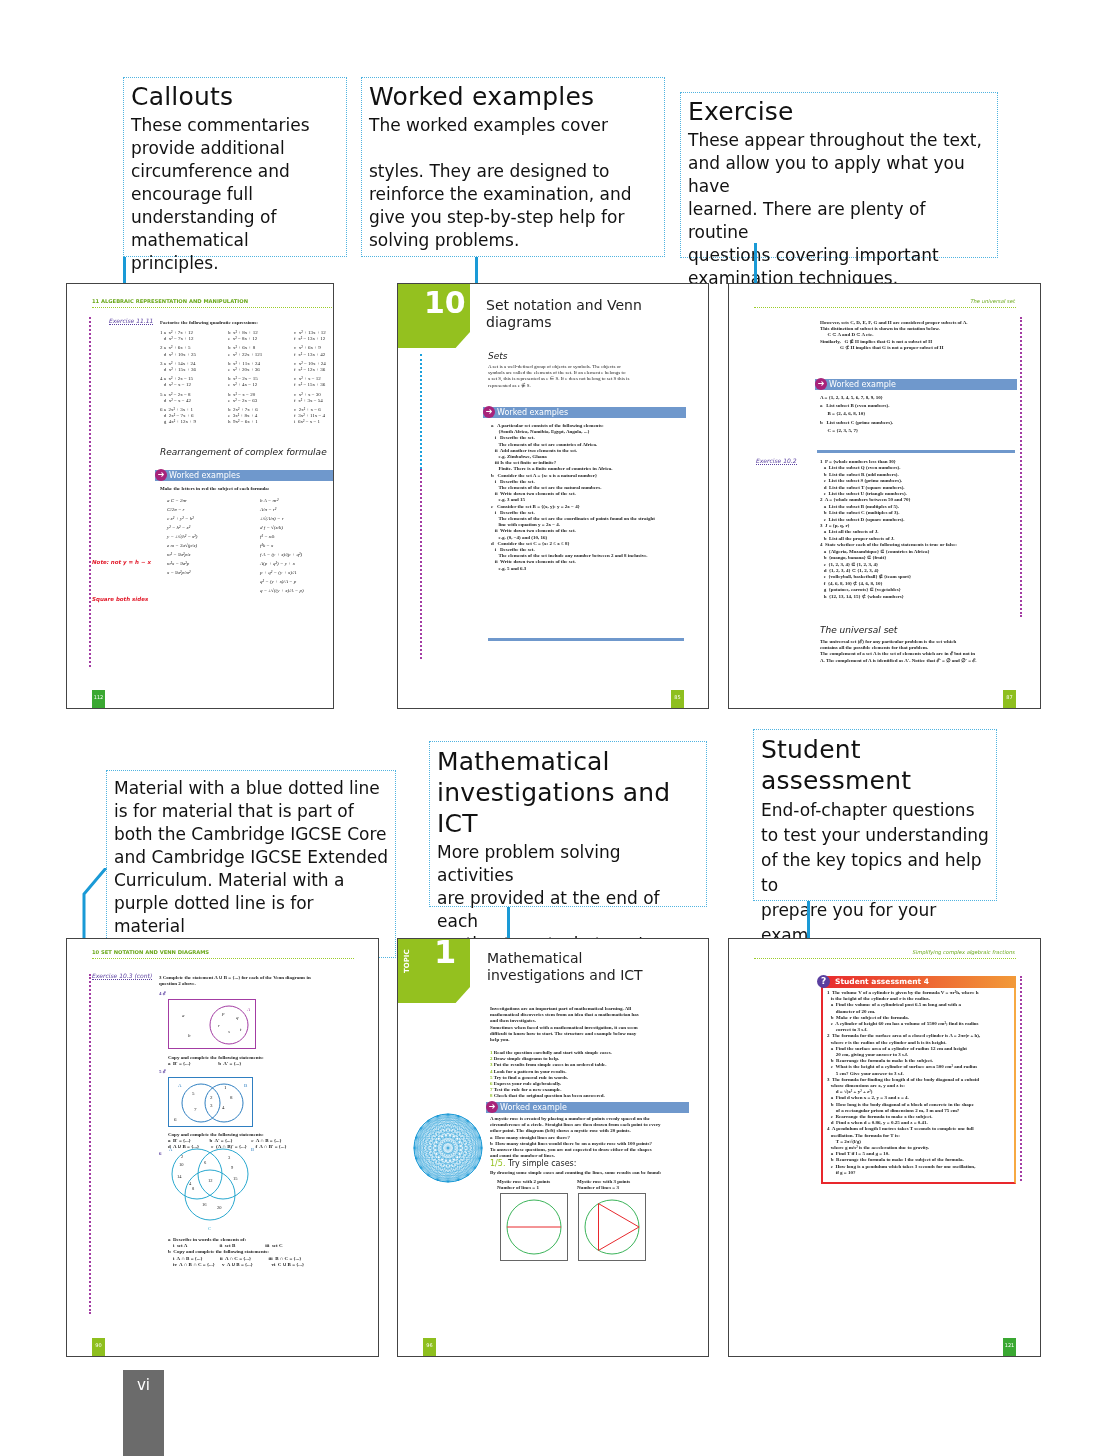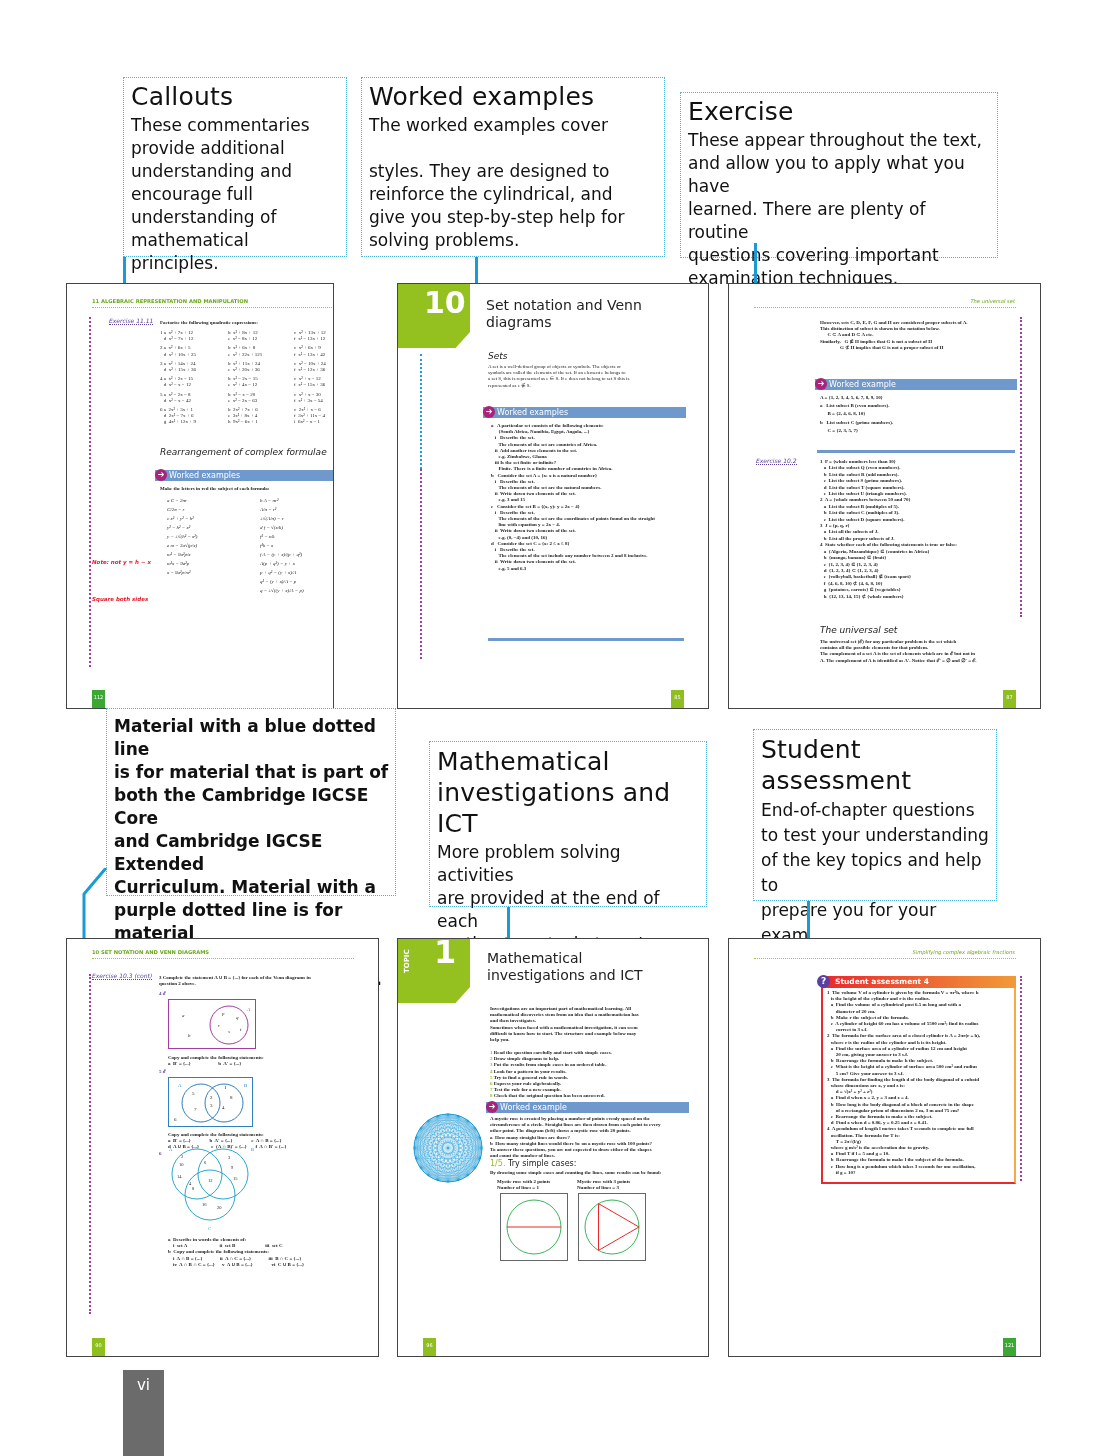--- a/index.html
+++ b/index.html
@@ -78,34 +78,34 @@
   }
 </style>
 </head>
 <body>
 
 <div class="callout" style="left:123px;top:77px;width:224px;height:180px;">
   <h2>Callouts</h2>
   <p>
     <span>These commentaries</span><br>
     <span>provide additional</span><br>
-    <span>understanding and</span><br>
+    <span>circumference and</span><br>
     <span>encourage full</span><br>
     <span>understanding of</span><br>
     <span>mathematical principles.</span>
   </p>
 </div>
 
 <div class="callout" style="left:361px;top:77px;width:304px;height:180px;">
   <h2>Worked examples</h2>
   <p>
     <span>The worked examples cover</span><br>
     <br>
     <span>styles. They are designed to</span><br>
-    <span>reinforce the cylindrical, and</span><br>
+    <span>reinforce the examination, and</span><br>
     <span>give you step-by-step help for</span><br>
     <span>solving problems.</span>
   </p>
 </div>
 
 <div class="callout" style="left:680px;top:92px;width:318px;height:166px;">
   <h2>Exercise</h2>
   <p>
     <span>These appear throughout the text,</span><br>
     <span>and allow you to apply what you have</span><br>
@@ -274,21 +274,21 @@
   <div class="sec-h" style="left:91px;top:343px;">The universal set</div>
   <div class="txt" id="p87-univ" style="left:91px;top:355px;width:200px;font-weight:bold;">
       <div>The universal set (ℰ) for any particular problem is the set which</div>
       <div>contains all the possible elements for that problem.</div>
       <div>The complement of a set A is the set of elements which are in ℰ but not in</div>
       <div>A. The complement of A is identified as A′. Notice that ℰ′ = ∅ and ∅′ = ℰ.</div>
     </div>
   <div class="pagenum" style="left:274px;">87</div>
 </div>
 
-<div class="callout" style="left:106px;top:708px;width:290px;height:188px;font-weight:bold;">
+<div class="callout" style="left:106px;top:770px;width:290px;height:188px;">
   <p style="margin-top:2px;">
     <span>Material with a blue dotted line</span><br>
     <span>is for material that is part of</span><br>
     <span>both the Cambridge IGCSE Core</span><br>
     <span>and Cambridge IGCSE Extended</span><br>
     <span>Curriculum. Material with a</span><br>
     <span>purple dotted line is for material</span><br>
     <br>
     <span>IGCSE Extended curriculum.</span>
   </p>

